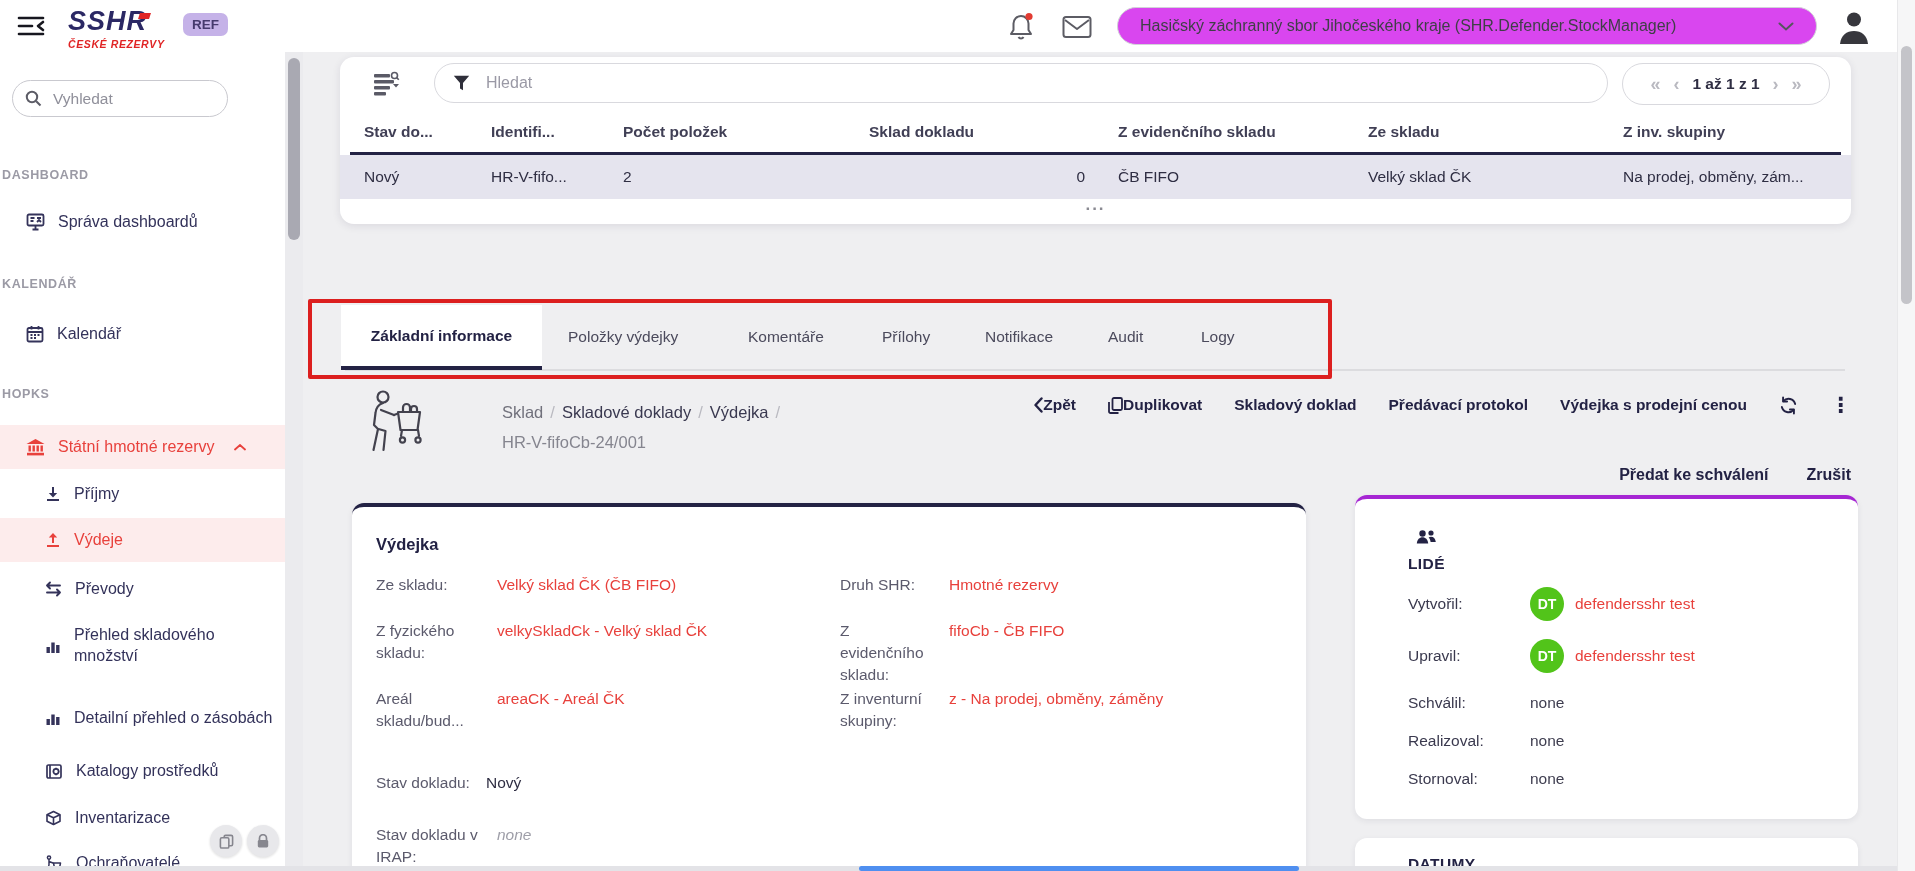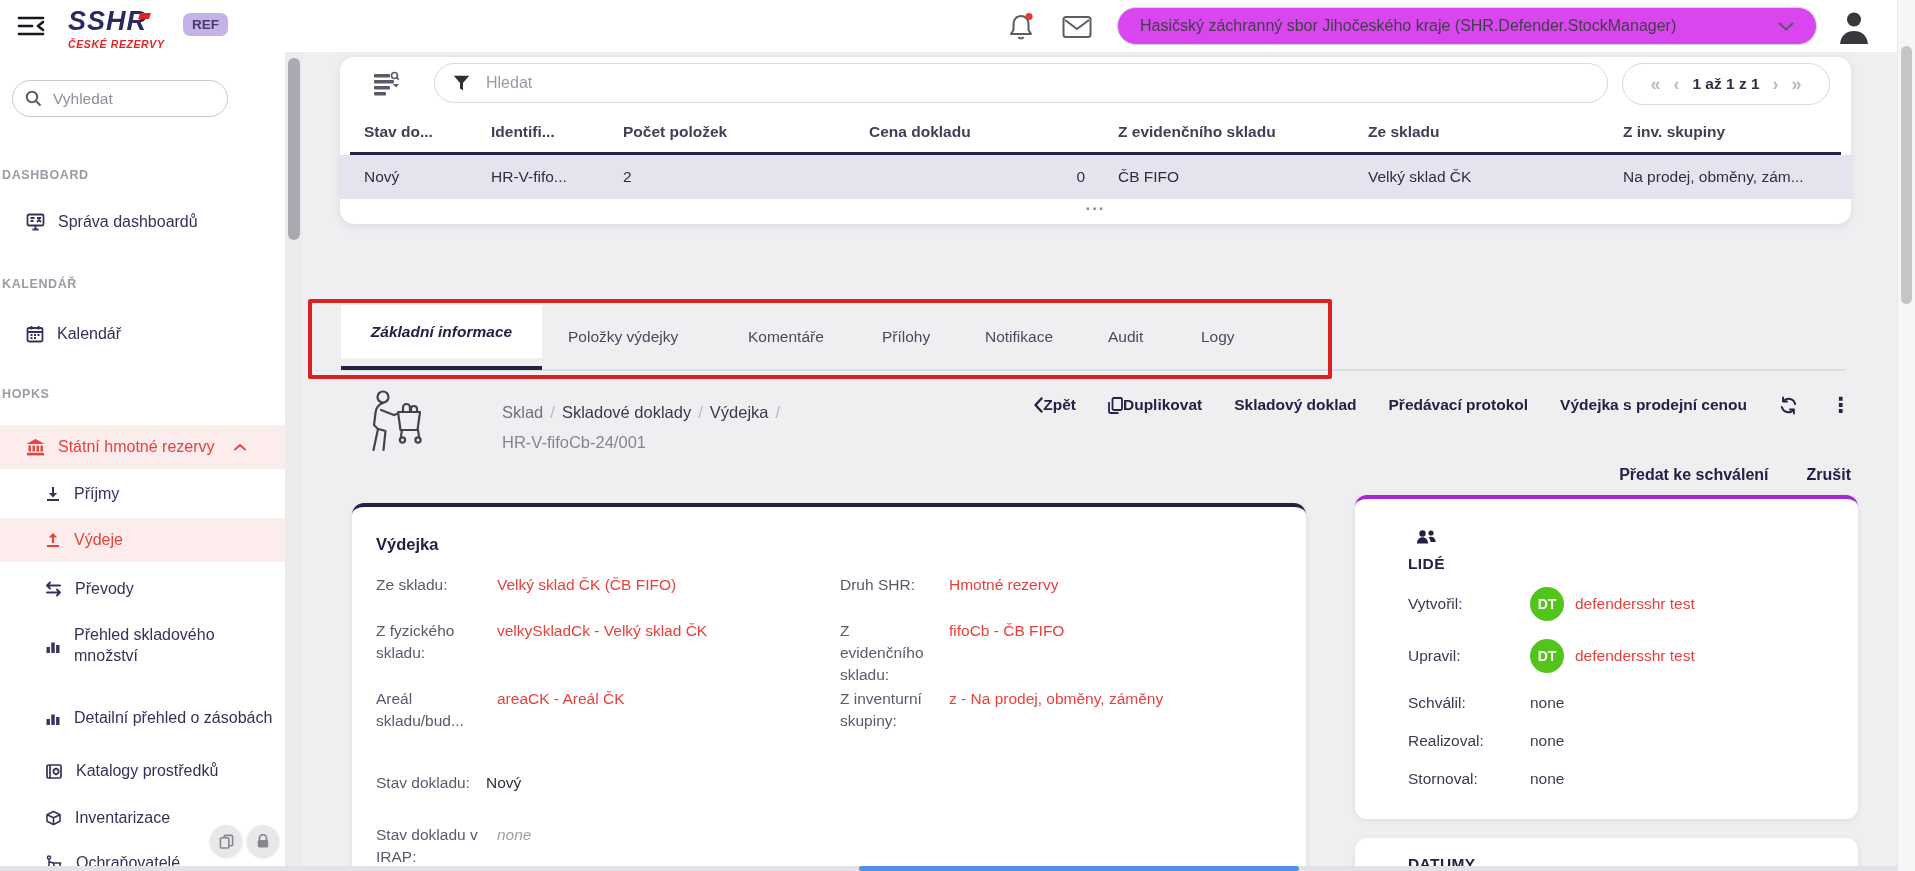--- a/index.html
+++ b/index.html
@@ -54,21 +54,21 @@
   .pg-label{color:#2f2e43;font-size:15.5px;font-weight:700;}
   .th{position:absolute;top:66px;font-size:15.5px;font-weight:600;color:#403f55;cursor:pointer;}
   .thead-line{position:absolute;left:10px;top:95px;width:1491px;height:2.5px;background:#232244;}
   .trow{position:absolute;left:0;top:97.5px;width:1511px;height:44px;background:#e5e4ee;cursor:pointer;}
   .td{position:absolute;top:0;line-height:44px;font-size:15.5px;color:#2f2e43;white-space:nowrap;}
   .expander{position:absolute;left:0;top:138px;width:1511px;text-align:center;color:#8a8a92;font-size:17px;font-weight:700;letter-spacing:2px;cursor:pointer;}
 
   
   .tabs-divider{left:345px;top:369px;width:1500px;height:1.5px;background:#dcdcdf;z-index:6;}
   .red-box{left:308px;top:299px;width:1016px;height:72px;border:4px solid #dc1f1f;border-radius:2px;z-index:15;pointer-events:none;}
-  .tab-active{left:341px;top:305px;width:201px;height:53px;background:#ffffff;z-index:7;display:flex;align-items:center;justify-content:center;font-size:15.5px;font-weight:700;color:#232244;cursor:pointer;font-style:italic;}
+  .tab-active{left:341px;top:305px;width:201px;height:61px;background:#ffffff;z-index:7;display:flex;align-items:center;justify-content:center;font-size:15.5px;font-weight:700;color:#232244;cursor:pointer;}
   .tab-underline{left:341px;top:366px;width:201px;height:3.5px;background:#232244;z-index:8;}
   .tab{position:absolute;top:328px;font-size:15.5px;font-weight:500;color:#4b4a5c;z-index:7;cursor:pointer;white-space:nowrap;}
 
   
   .crumb-icon{left:368px;top:388px;width:58px;height:68px;}
   .crumb-line1{left:502px;top:403px;font-size:16.5px;color:#3a3950;white-space:nowrap;}
   .crumb-line1 .c-grey{color:#71717c;}
   .crumb-line1 .c-sep{color:#b9b9c0;padding:0 7px;}
   .crumb-line2{left:502px;top:433px;font-size:16.5px;color:#85858f;}
   .action-row{top:390px;right:64px;height:30px;display:flex;align-items:center;gap:32px;z-index:9;}
@@ -348,21 +348,21 @@
       <span class="pg-arrow">«</span>
       <span class="pg-arrow">‹</span>
       <span class="pg-label">1 až 1 z 1</span>
       <span class="pg-arrow">›</span>
       <span class="pg-arrow">»</span>
     </div>
 
     <span class="th" style="left:24px">Stav do...</span>
     <span class="th" style="left:151px">Identifi...</span>
     <span class="th" style="left:283px">Počet položek</span>
-    <span class="th" style="left:529px">Cena dokladu</span>
+    <span class="th" style="left:529px">Sklad dokladu</span>
     <span class="th" style="left:778px">Z evidenčního skladu</span>
     <span class="th" style="left:1028px">Ze skladu</span>
     <span class="th" style="left:1283px">Z inv. skupiny</span>
 
     <div class="thead-line"></div>
 
     <div class="trow">
       <span class="td" style="left:24px">Nový</span>
       <span class="td" style="left:151px">HR-V-fifo...</span>
       <span class="td" style="left:283px">2</span>

